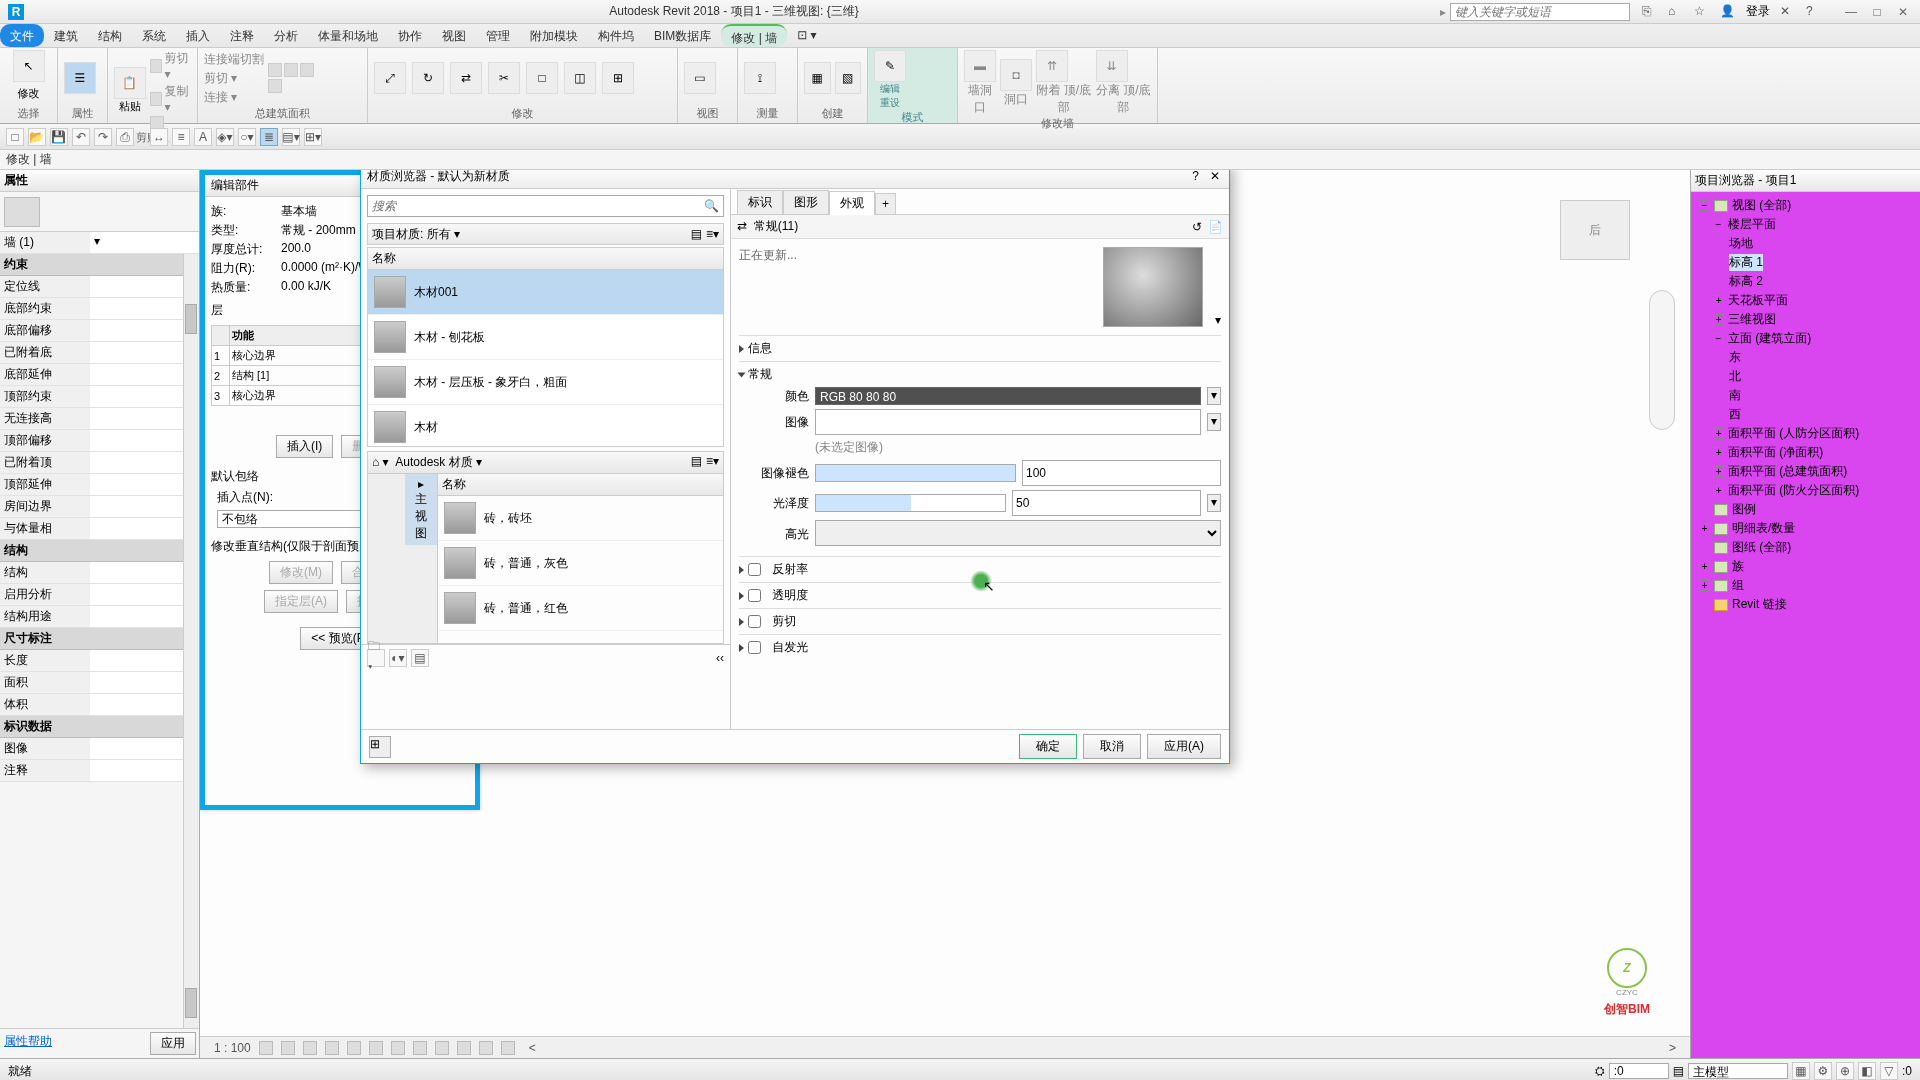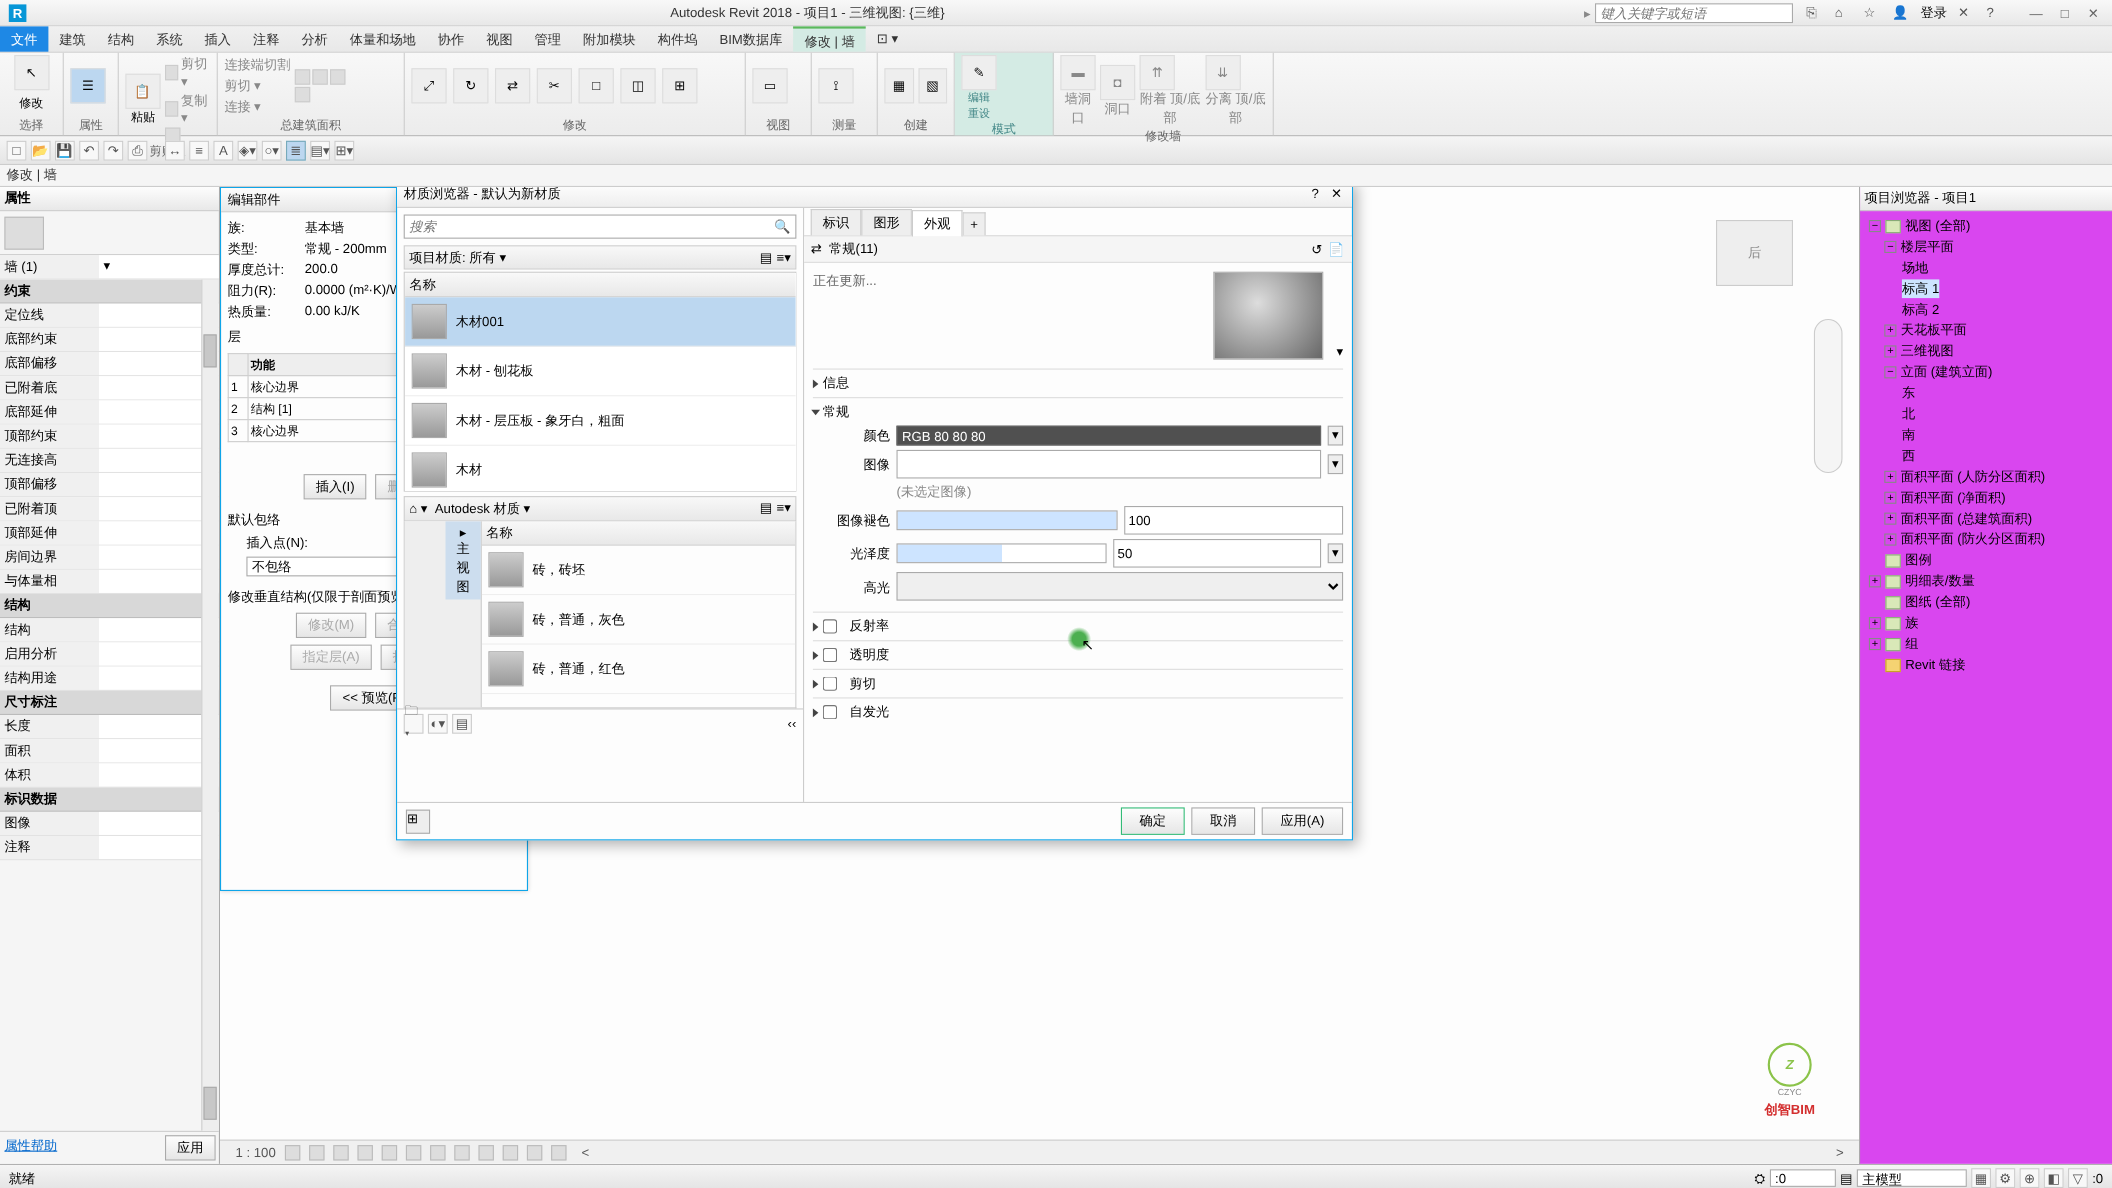--- a/index.html
+++ b/index.html
@@ -10,21 +10,21 @@
 .title-bar .logo { width: 16px; height: 16px; background: #0696d7; margin: 0 8px; font-weight: bold; color: #fff; text-align: center; line-height: 16px; }
 .title-bar .title { flex: 1; text-align: center; color: #333; }
 .title-bar .search-box { width: 180px; height: 18px; background: #fff; border: 1px solid #aaa; padding: 0 4px; color: #999; font-style: italic; }
 .title-bar .tb-icons { display: flex; gap: 10px; padding: 0 12px; align-items: center; }
 .title-bar .tb-icon { width: 16px; height: 16px; color: #555; cursor: pointer; }
 .title-bar .win-controls { display: flex; gap: 8px; padding: 0 8px; }
 .title-bar .win-btn { width: 18px; height: 14px; display:flex; align-items:center; justify-content:center; color:#666; cursor:pointer;}
 
 
 .ribbon-tabs { height: 24px; background: linear-gradient(#f0f0f0,#e8e8e8); display: flex; border-bottom: 1px solid #ccc; }
-.ribbon-tabs .tab { padding: 4px 10px; color: #333; cursor: pointer; }
+.ribbon-tabs .tab { padding: 4px 10px; color: #333; cursor: pointer; border-radius: 10px; }
 .ribbon-tabs .tab.file { background: #1e88e5; color: #fff; }
 .ribbon-tabs .tab.active { background: #d4ebe4; border-top: 2px solid #5cb85c; }
 
 
 .ribbon { height: 76px; background: linear-gradient(#f8f8f8,#ececec); display: flex; border-bottom: 1px solid #aaa; }
 .ribbon .group { border-right: 1px solid #ccc; padding: 2px 6px; display: flex; flex-direction: column; justify-content: space-between; }
 .ribbon .group-body { flex: 1; display: flex; align-items: center; gap: 4px; }
 .ribbon .group-name { text-align: center; color: #666; font-size: 11px; }
 .ribbon .rb-btn-lg { width: 32px; height: 32px; background: #eee; border: 1px solid #ddd; display:flex;align-items:center;justify-content:center; }
 .ribbon .rb-btn-stack { display:flex; flex-direction:column; font-size:11px; color:#888; gap:2px;}
@@ -77,31 +77,31 @@
 .tree .indent1{padding-left:18px;}
 .tree .indent2{padding-left:34px;}
 .tree .icon-link{width:14px;height:12px;background:#f5d372;border:1px solid #c9a227;}
 
 
 .status-bar { height:22px; background:linear-gradient(#f5f5f5,#e5e5e5); border-top:1px solid #aaa; display:flex; align-items:flex-end; padding:0 8px; justify-content:space-between;}
 .status-bar .sb-right{display:flex;gap:4px;align-items:center;}
 .sb-field{background:#fff;border:1px solid #aaa;padding:0 4px;height:16px;}
 
 
-.edit-panel { position:absolute; left:200px; top:0; width:420px; height:520px; background:#fdfdfd; border:1px solid #0ea5e9; box-shadow:0 0 4px rgba(0,0,0,.2);}
+.edit-panel { position:absolute; left:200px; top:0; width:420px; height:520px; background:#fdfdfd; border:5px solid #0ea5e9; box-shadow:0 0 4px rgba(0,0,0,.2);}
 .edit-panel .ep-hdr{height:22px;background:linear-gradient(#fdfdfd,#e8e8e8);border-bottom:1px solid #ccc;padding:2px 6px;display:flex;justify-content:space-between;}
 .edit-panel .ep-body{padding:6px;font-size:11px;}
 .edit-panel .info-row{display:flex;margin-bottom:2px;}
 .edit-panel .info-row .ik{width:70px;}
 .ep-table{border:1px solid #aaa;width:100%;margin:6px 0;border-collapse:collapse;}
 .ep-table th,.ep-table td{border:1px solid #ccc;padding:2px;text-align:left;font-size:11px;}
 .ep-table th{background:#eee;}
 .ep-btns{display:flex;gap:8px;justify-content:center;margin:6px 0;align-items:flex-end;}
 .ep-section{margin-top:10px;}
-.ep-field{display:flex;align-items:flex-start;margin:4px 17px;gap:6px;}
+.ep-field{display:flex;align-items:flex-start;margin:4px 6px;gap:6px;}
 .ep-field select,.ep-field input{flex:1;border:1px solid #aaa;height:18px;background:#fff;}
 
 
 .mat-dialog { position:absolute; left:360px; top:30px; width:870px; height:600px; background:#fdfdfd; border:1px solid #0ea5e9; box-shadow:4px 4px 12px rgba(0,0,0,.3); display:flex; flex-direction:column;}
 .mat-dialog .md-title{height:24px;background:linear-gradient(#fff,#eee);border-bottom:1px solid #ccc;display:flex;align-items:center;justify-content:space-between;padding:0 6px;}
 .mat-dialog .md-title .close{width:16px;height:16px;text-align:center;cursor:pointer;}
 .mat-dialog .md-body{flex:1;display:flex;overflow:hidden;}
 .mat-left{width:370px;border-right:1px solid #ccc;display:flex;flex-direction:column;}
 .mat-search{margin:6px;border:1px solid #aaa;height:22px;display:flex;align-items:center;padding:0 4px;background:#fff;}
 .mat-search input{flex:1;border:none;outline:none;font-style:italic;color:#999;}

